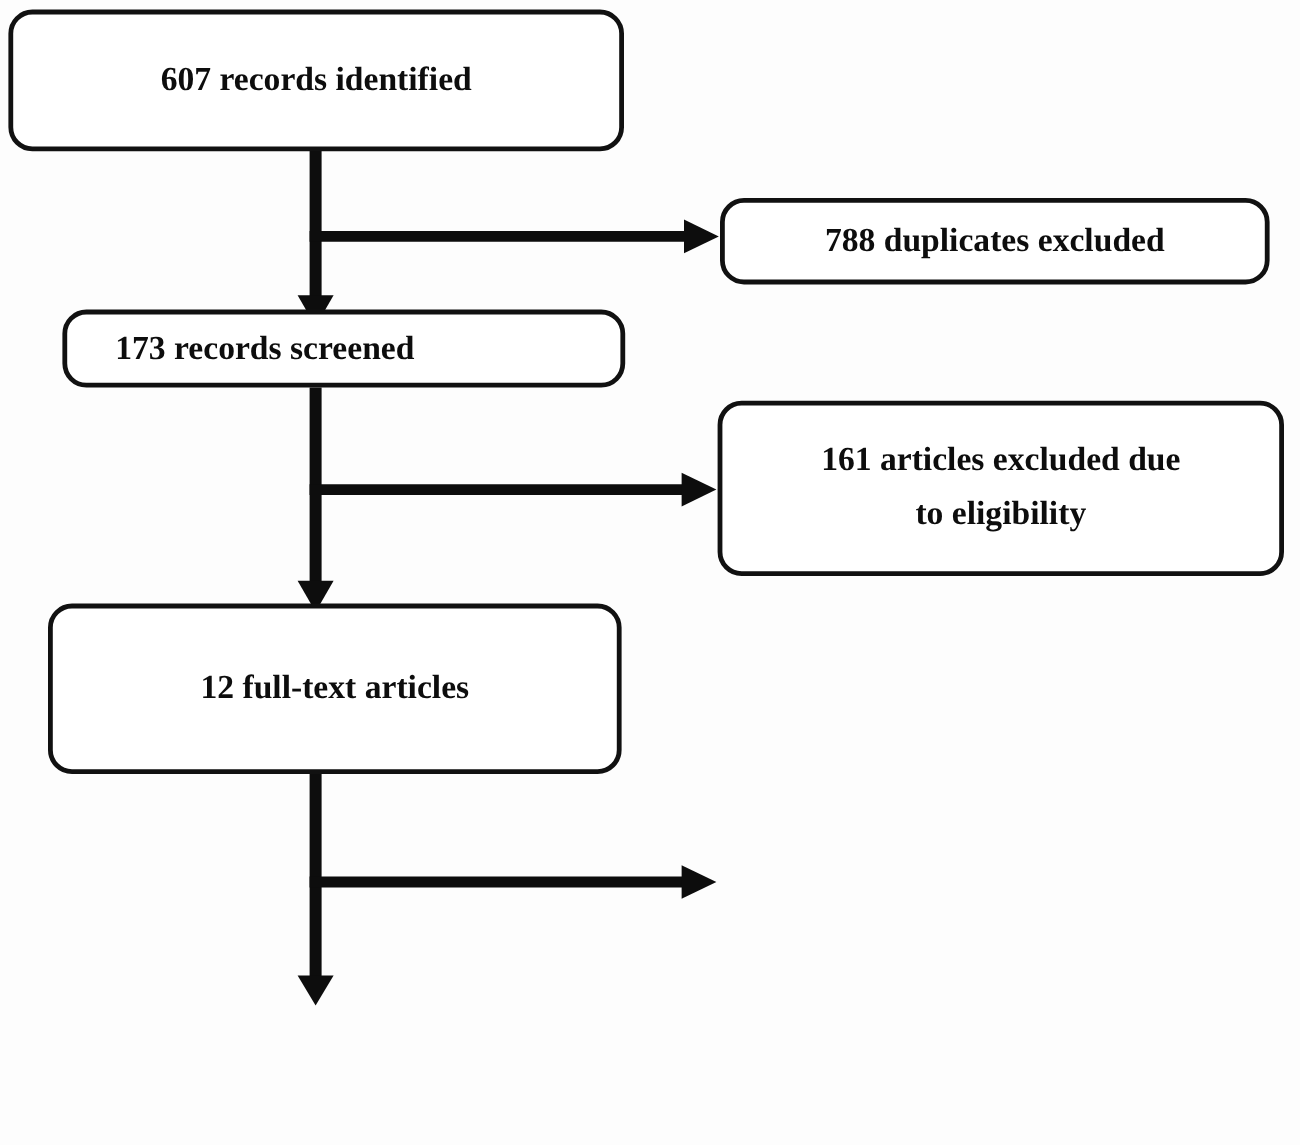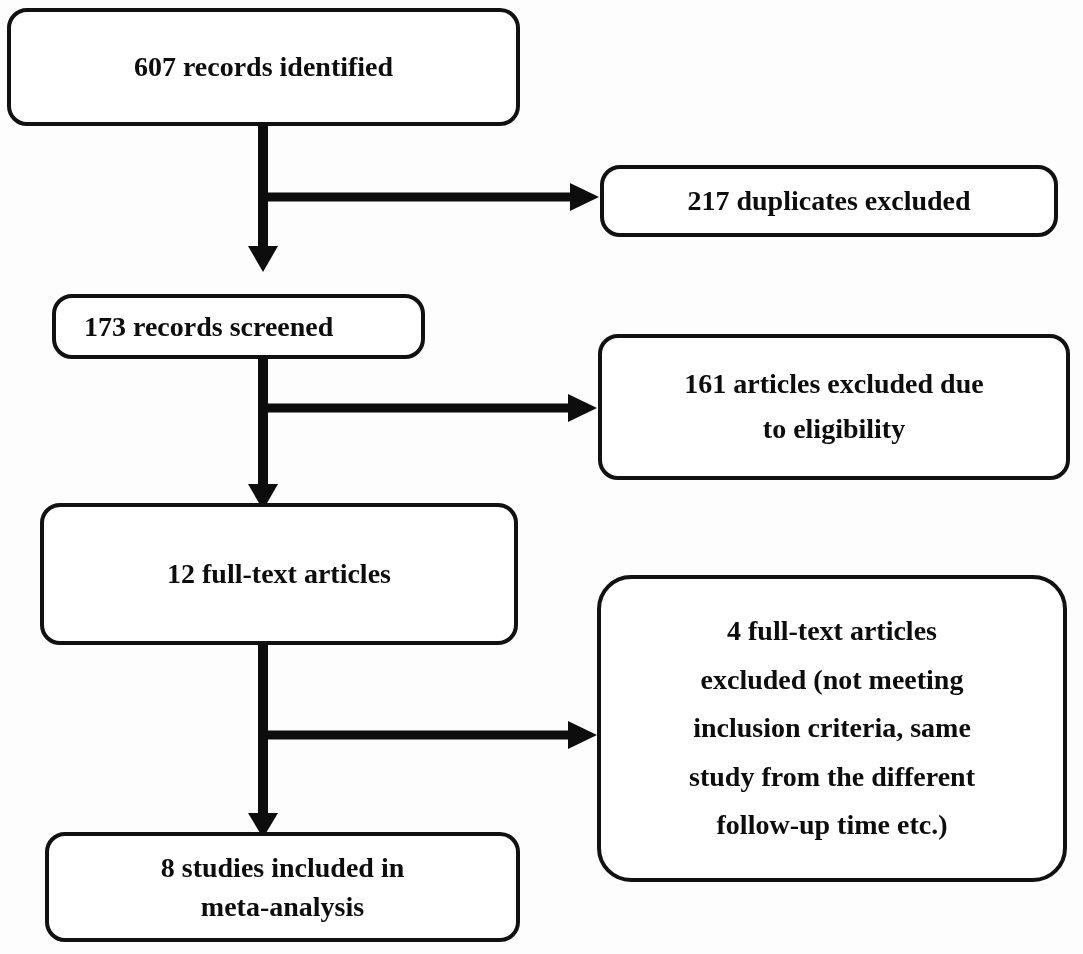--- a/index.html
+++ b/index.html
@@ -36,22 +36,22 @@
     text-align:center;
     font-weight:700;
     font-size:28px;
     line-height:1.5;
     padding:4px 10px;
   }
   .flow-box .ln{display:block;}
   
   #box-identified       {left:7px;   top:8px;   width:513px; height:118px;}
   #box-duplicates       {left:600px; top:165px; width:458px; height:72px;}
-  #box-screened         {left:52px;  top:258px; width:373px; height:65px;
-                         align-items:flex-start;text-align:left;padding-left:28px;margin-top:36px;}
+  #box-screened         {left:52px;  top:258px; width:469px; height:65px;
+                         align-items:flex-start;text-align:left;padding-left:40px;}
   #box-irrelevant       {left:598px; top:334px; width:472px; height:146px; line-height:1.6;}
   #box-assessed         {left:40px;  top:503px; width:478px; height:142px; line-height:1.55;gap:24px;}
   #box-fulltext-excluded{left:597px; top:575px; width:470px; height:307px;
                          border-radius:34px; line-height:1.73;}
   #box-included         {left:45px;  top:832px; width:475px; height:110px; line-height:1.4;}
 </style>
 </head>
 <body>
 
 <div class="stage">
@@ -75,42 +75,31 @@
 
     <line x1="258" y1="735" x2="570" y2="735" stroke-width="9"></line>
     <polygon points="568,721 568,749 597,735"></polygon>
   </svg>
 
   <div class="flow-box" id="box-identified">
     <span class="ln">607 records identified</span>
   </div>
 
   <div class="flow-box" id="box-duplicates">
-    <span class="ln">217 duplicates excluded</span>
+    <span class="ln">788 duplicates excluded</span>
   </div>
 
   <div class="flow-box" id="box-screened">
     <span class="ln">173 records screened</span>
   </div>
 
   <div class="flow-box" id="box-irrelevant">
     <span class="ln">161 articles excluded due</span>
     <span class="ln">to eligibility</span>
   </div>
 
   <div class="flow-box" id="box-assessed">
     <span class="ln">12 full-text articles</span>
   </div>
 
-  <div class="flow-box" id="box-fulltext-excluded">
-    <span class="ln">4 full-text articles</span>
-    <span class="ln">excluded (not meeting</span>
-    <span class="ln">inclusion criteria, same</span>
-    <span class="ln">study from the different</span>
-    <span class="ln">follow-up time etc.)</span>
-  </div>
 
-  <div class="flow-box" id="box-included">
-    <span class="ln">8 studies included in</span>
-    <span class="ln">meta-analysis</span>
-  </div>
 
 </div>
 
 </body></html>

